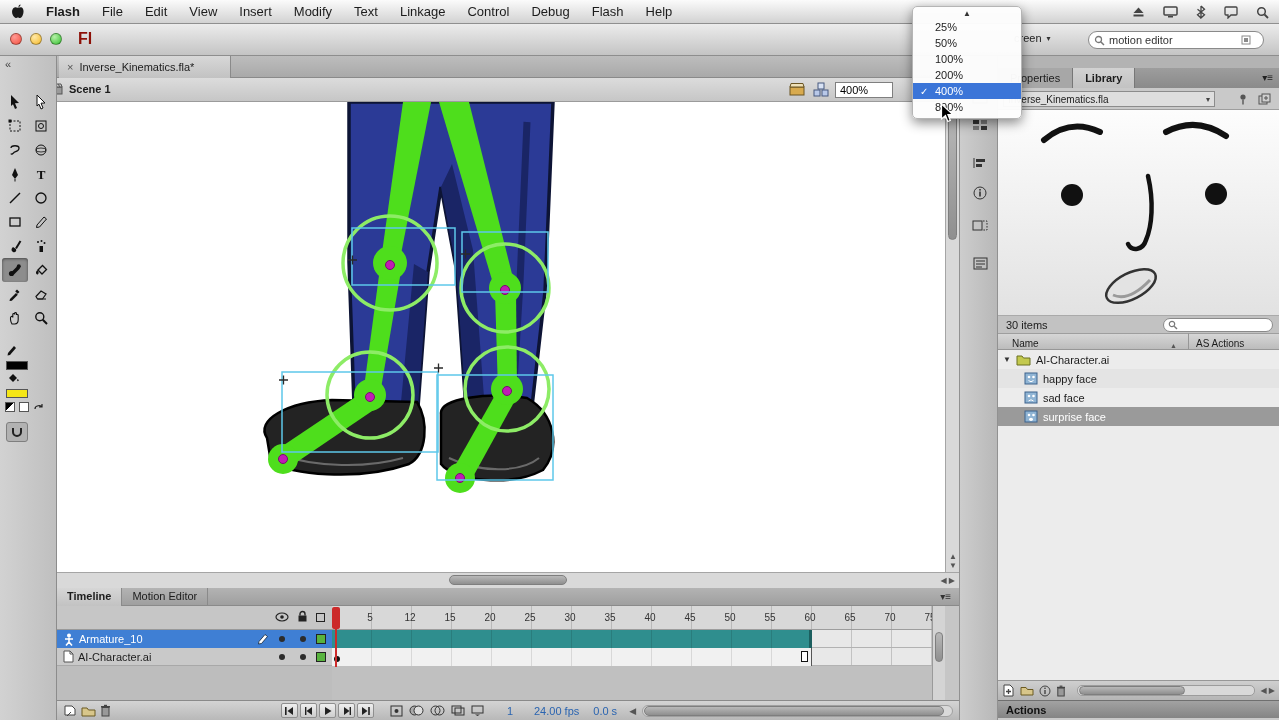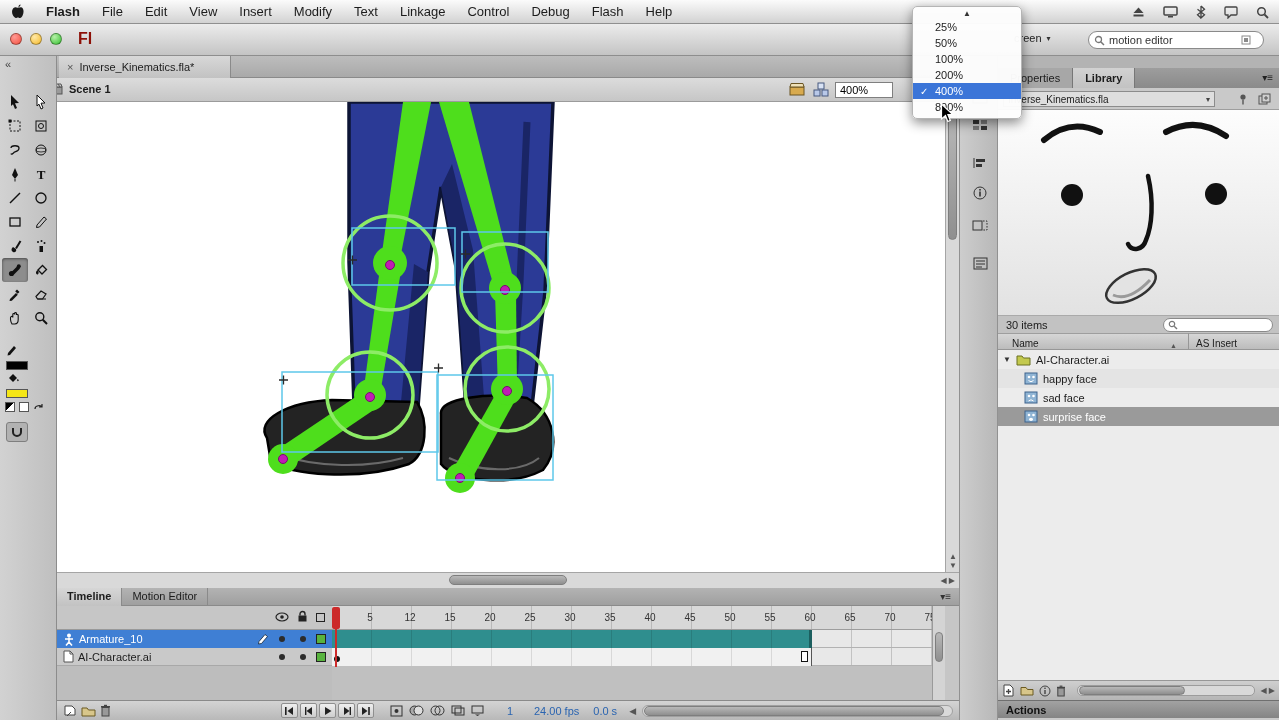--- a/index.html
+++ b/index.html
@@ -735,21 +735,21 @@
             <line x1="6.2" y1="6.2" x2="9" y2="9" stroke="#777" stroke-width="1.4"></line>
           </svg>
         </span>
     </span>
   </div>
 
   <div class="libheader">
     <span style="padding-left:14px">Name</span>
     <span style="position:absolute;left:172px;font-size:7px;color:#555">▲</span>
     <span style="position:absolute;left:190px;width:1px;height:16px;background:#979797"></span>
-    <span style="position:absolute;left:198px">AS Insert</span>
+    <span style="position:absolute;left:198px">AS Actions</span>
   </div>
 
   <div class="liblist-bg"></div>
 
   <div class="librow" style="top:294px">
     <span style="margin-left:5px;font-size:8px;color:#333">▼</span>
     <span>
         <svg width="15" height="13" viewBox="0 0 15 13">
           <path d="M1,3 h5 l1.5,2 h6.5 v7 h-13 z" fill="#c3c94e" stroke="#6b7020"></path>
         </svg>

